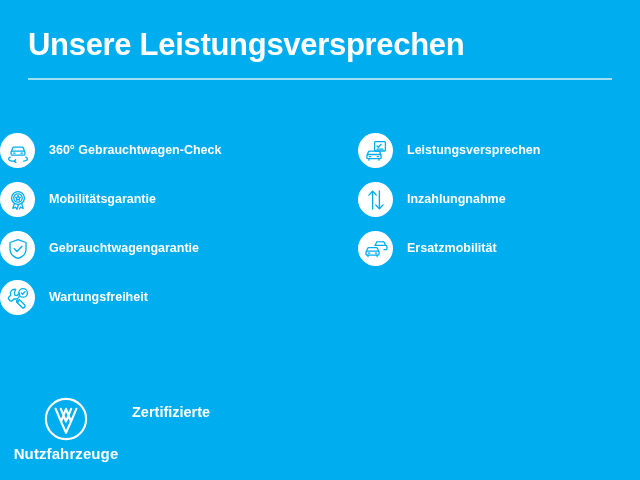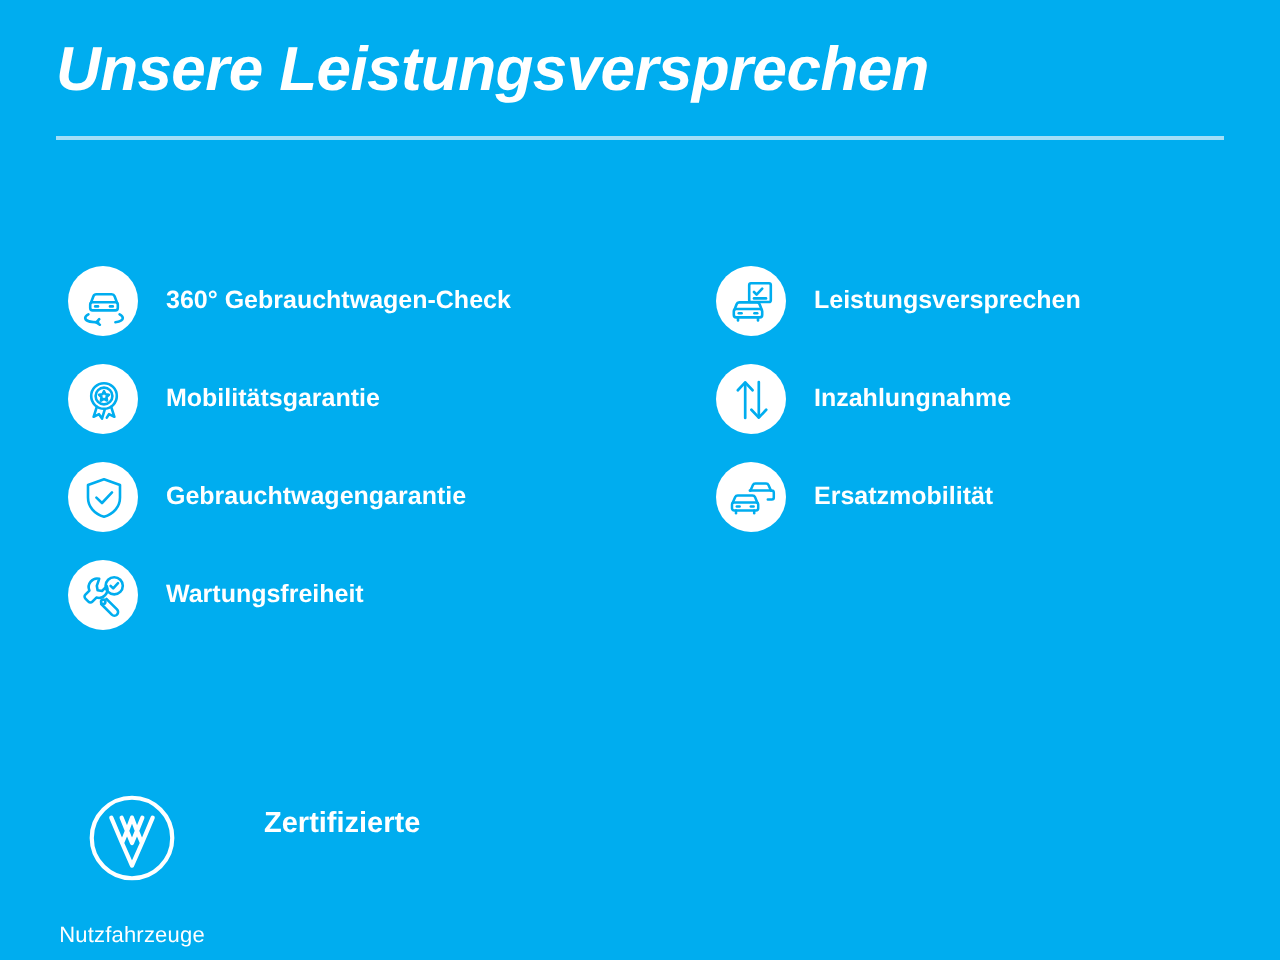--- a/index.html
+++ b/index.html
@@ -19,23 +19,22 @@
     width: 640px;
     height: 480px;
     background: #00ADEF;
     box-sizing: border-box;
   }
 
   
   .header {
     position: absolute;
     left: 28px;
-    top: 18px;
+    top: 28px;
     width: 584px;
-    font-style: italic;
   }
   .title {
     font-size: 31px;
     font-weight: bold;
     color: #FFFFFF;
     letter-spacing: -0.3px;
     line-height: 1.1;
     white-space: nowrap;
   }
   .divider {
@@ -51,21 +50,21 @@
     position: absolute;
     left: 0;
     top: 126px;
     width: 640px;
     display: flex;
   }
   .col {
     width: 320px;
     box-sizing: border-box;
   }
-  .col-left  { padding-left: 34px; }
+  .col-left  { }
   .col-right { padding-left: 38px; }
 
   .item {
     display: flex;
     align-items: center;
     height: 49px;
   }
   .badge {
     width: 35px;
     height: 35px;
@@ -100,23 +99,23 @@
     width: 72px;
     display: flex;
     flex-direction: column;
     align-items: center;
   }
   .vw-logo {
     width: 46px;
     height: 46px;
   }
   .brand-sub {
-    margin-top: 20px;
-    font-size: 11px;
-    font-weight: normal;
+    margin-top: 3px;
+    font-size: 15px;
+    font-weight: bold;
     color: #FFFFFF;
     letter-spacing: 0.1px;
     white-space: nowrap;
   }
   .footer-text {
     margin-left: 30px;
     margin-top: 7px;
     font-size: 14.5px;
     font-weight: bold;
     color: #FFFFFF;

